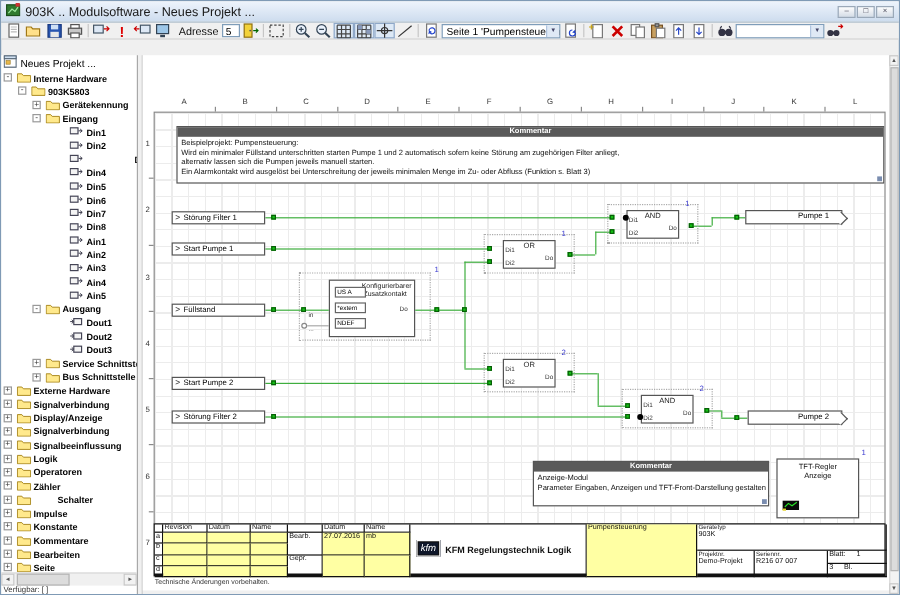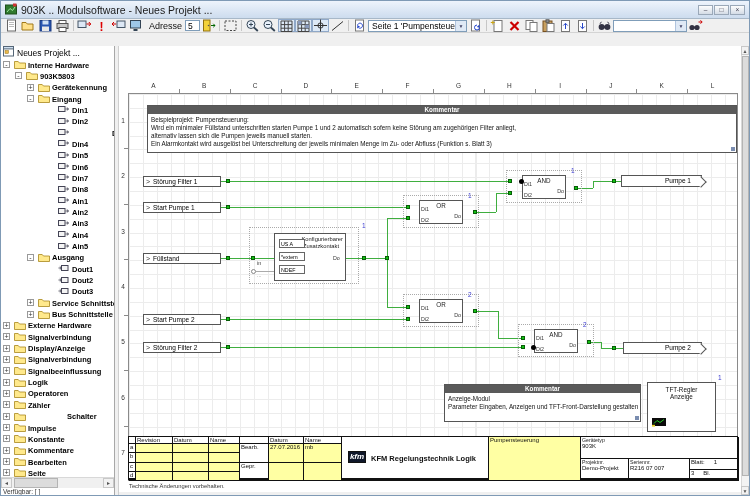--- a/index.html
+++ b/index.html
@@ -92,21 +92,21 @@
        background:#fff;text-align:center;font-size:6.3px;color:#111;}
   .graystub{position:absolute;background:#aaa;}
   
   .tblock{position:absolute;left:9px;top:390px;width:610px;height:44px;border:1px solid #111;
           border-bottom-width:2px;background:#fff;}
   .c{position:absolute;border-right:1px solid #111;border-bottom:1px solid #111;font-size:6px;
      overflow:hidden;padding:0 1px;color:#111;}
   .c .lab{font-size:5.2px;color:#222;display:block;line-height:6px;}
   .yellow{background:#ffffa3;}
   .logo{position:absolute;left:5px;top:13px;width:20px;height:14px;background:#0f172a;color:#fff;
-        font-weight:bold;font-style:italic;font-size:8px;text-align:center;line-height:14px;
+        font-weight:normal;font-style:italic;font-size:8px;text-align:center;line-height:14px;
         box-shadow:inset 0 0 0 1px #fff, inset 0 0 0 2px #111;}
   .company{position:absolute;left:29px;top:17px;font-size:7.5px;font-weight:bold;white-space:nowrap;}
   .footer-note{position:absolute;left:10px;top:437px;font-size:5.8px;color:#333;}
 </style>
 </head>
 <body>
 
 <div class="app">
 
   <div class="titlebar">
@@ -534,21 +534,21 @@
           <div class="tree-ic" style="left: 13px;"><svg width="12" height="9" viewBox="0 0 12 9">
               <path d="M0.5 8.5 V1.5 H4.2 L5.5 3 H11.5 V8.5 Z" fill="#ffe98c" stroke="#a8861c" stroke-width="0.8"></path>
             </svg></div>
           <div class="tree-lb" style="left: 27px;">Zähler</div>
         </div>
         <div class="tree-row">
           <div class="exp" style="left: 2px;">+</div>
           <div class="tree-ic" style="left: 13px;"><svg width="12" height="9" viewBox="0 0 12 9">
               <path d="M0.5 8.5 V1.5 H4.2 L5.5 3 H11.5 V8.5 Z" fill="#ffe98c" stroke="#a8861c" stroke-width="0.8"></path>
             </svg></div>
-          <div class="tree-lb" style="left: 38px; padding-left: 28px;">Schalter</div>
+          <div class="tree-lb" style="left: 19px; padding-left: 28px;">Schalter</div>
         </div>
         <div class="tree-row">
           <div class="exp" style="left: 2px;">+</div>
           <div class="tree-ic" style="left: 13px;"><svg width="12" height="9" viewBox="0 0 12 9">
               <path d="M0.5 8.5 V1.5 H4.2 L5.5 3 H11.5 V8.5 Z" fill="#ffe98c" stroke="#a8861c" stroke-width="0.8"></path>
             </svg></div>
           <div class="tree-lb" style="left: 27px;">Impulse</div>
         </div>
         <div class="tree-row">
           <div class="exp" style="left: 2px;">+</div>

